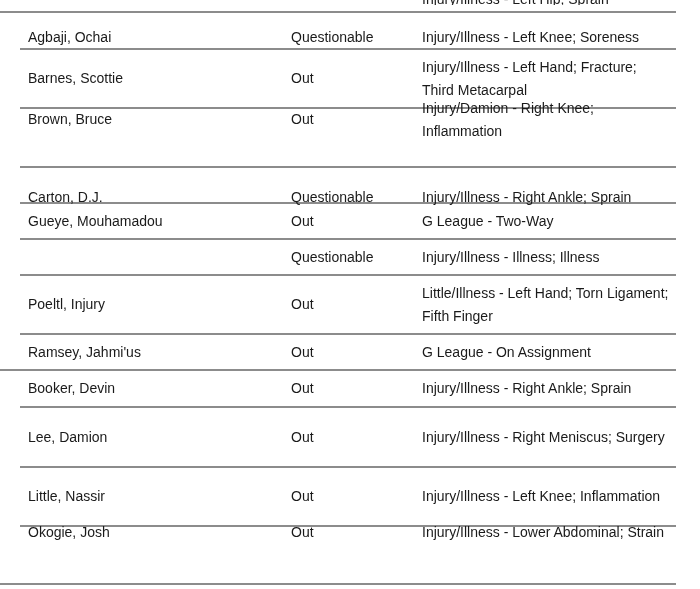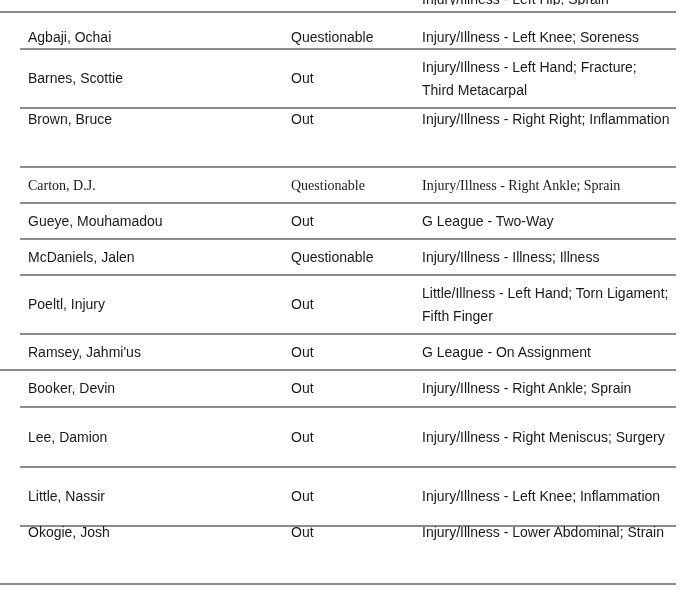--- a/index.html
+++ b/index.html
@@ -57,34 +57,33 @@
   <div class="cell c-reason">Injury/Illness - Left Knee; Soreness</div>
 </div>
 <div class="row" style="top:50px;height:57px;">
   <div class="cell c-name">Barnes, Scottie</div>
   <div class="cell c-status">Out</div>
   <div class="cell c-reason">Injury/Illness - Left Hand; Fracture; Third Metacarpal</div>
 </div>
 <div class="row" style="top:91px;height:57px;">
   <div class="cell c-name">Brown, Bruce</div>
   <div class="cell c-status">Out</div>
-  <div class="cell c-reason">Injury/Illness - Right Right; Inflammation</div>
+  <div class="cell c-reason">Injury/Damion - Right Knee; Inflammation</div>
 </div>
-<div class="row" style="top:168px;height:34px;font-family:Liberation Serif, serif;">
+<div class="row" style="top:180px;height:34px;">
   <div class="cell c-name">Carton, D.J.</div>
   <div class="cell c-status">Questionable</div>
   <div class="cell c-reason">Injury/Illness - Right Ankle; Sprain</div>
 </div>
 <div class="row" style="top:204px;height:34px;">
   <div class="cell c-name">Gueye, Mouhamadou</div>
   <div class="cell c-status">Out</div>
   <div class="cell c-reason">G League - Two-Way</div>
 </div>
 <div class="row" style="top:240px;height:34px;">
-  <div class="cell c-name">McDaniels, Jalen</div>
   <div class="cell c-status">Questionable</div>
   <div class="cell c-reason">Injury/Illness - Illness; Illness</div>
 </div>
 <div class="row" style="top:276px;height:57px;">
   <div class="cell c-name">Poeltl, Injury</div>
   <div class="cell c-status">Out</div>
   <div class="cell c-reason">Little/Illness - Left Hand; Torn Ligament; Fifth Finger</div>
 </div>
 <div class="row" style="top:335px;height:34px;">
   <div class="cell c-name">Ramsey, Jahmi'us</div>

